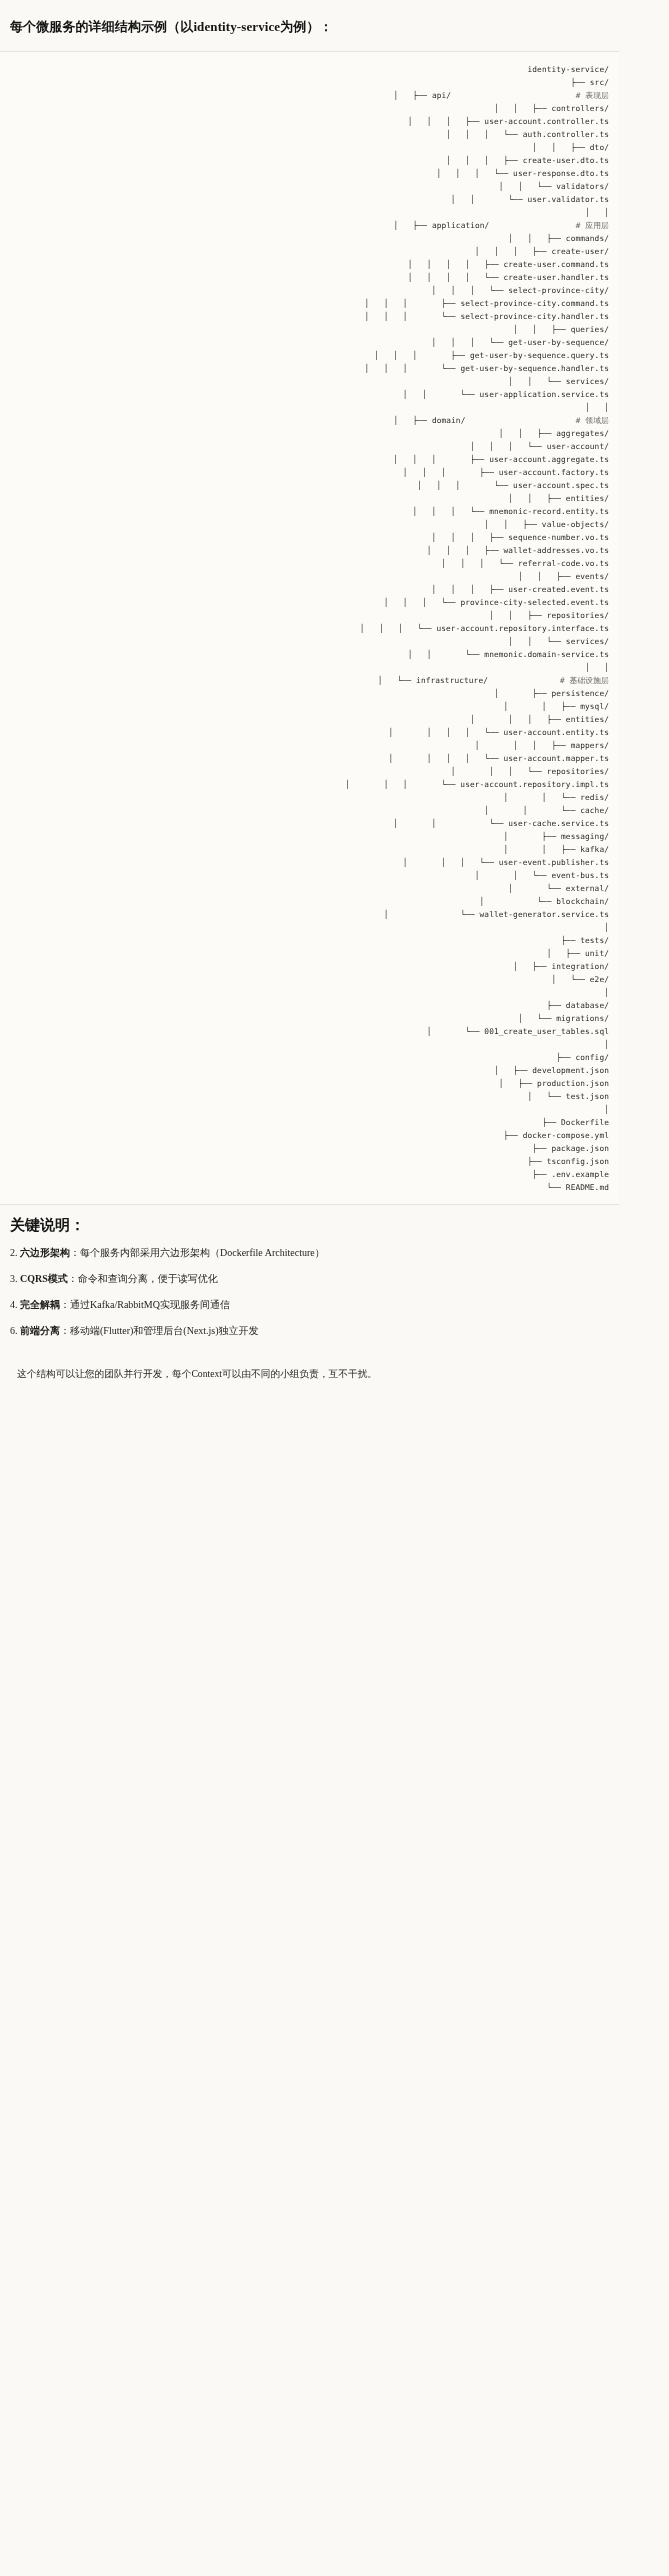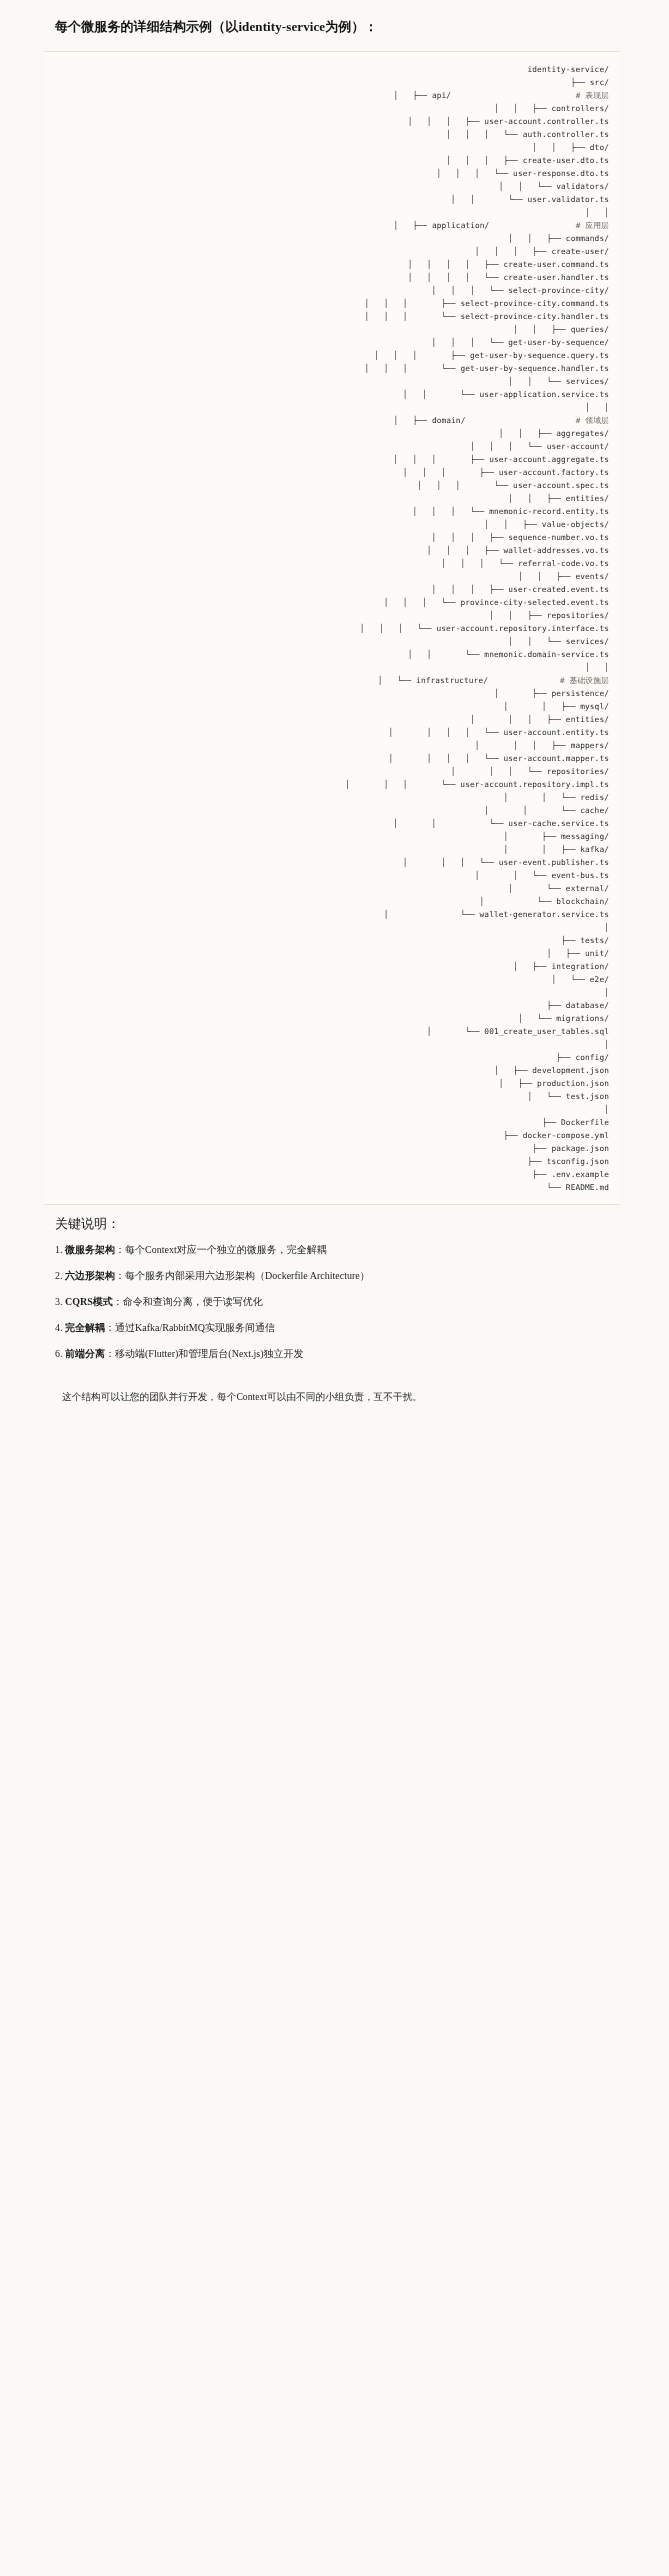--- a/index.html
+++ b/index.html
@@ -12,21 +12,20 @@
     font-family: "Liberation Sans", sans-serif;
     color: #1a1a18;
     -webkit-font-smoothing: antialiased;
   }
 
   .page {
     width: 619px;
     box-sizing: border-box;
     background: #faf9f5;
     position: relative;
-    padding-left: 45px;
   }
 
   
   .doc-heading {
     font-family: "Liberation Serif", serif;
     font-weight: bold;
     font-size: 13px;
     line-height: 1.35;
     color: #141413;
     padding: 8.8px 10px 7.5px 10px;
@@ -58,22 +57,22 @@
   .tree .cmt {
     color: #6b6b63;
   }
 
   
   .notes {
     padding: 10px 10px 6.3px 10px;
   }
   .notes-title {
     font-family: "Liberation Serif", serif;
-    font-weight: normal;
-    font-size: 13px;
+    font-weight: bold;
+    font-size: 15px;
     color: #141413;
     margin: 0 0 8.8px 0;
     line-height: 1.4;
   }
   .note-item {
     font-family: "Liberation Serif", serif;
     font-size: 10px;
     line-height: 1.55;
     color: #1d1d1b;
     margin: 0 0 10.6px 0;
@@ -190,21 +189,20 @@
 ├── tsconfig.json
 ├── .env.example
 └── README.md</code></pre>
   </div>
 
   <div class="rule"></div>
 
   <div class="notes">
     <h2 class="notes-title">关键说明：</h2>
     <div id="notes-list">
-        <p class="note-item"><span class="num">1. </span><span class="lead">微服务架构</span><span class="body">：每个Context对应一个独立的微服务，完全解耦</span></p>
         <p class="note-item"><span class="num">2. </span><span class="lead">六边形架构</span><span class="body">：每个服务内部采用六边形架构（Dockerfile Architecture）</span></p>
         <p class="note-item"><span class="num">3. </span><span class="lead">CQRS模式</span><span class="body">：命令和查询分离，便于读写优化</span></p>
         <p class="note-item"><span class="num">4. </span><span class="lead">完全解耦</span><span class="body">：通过Kafka/RabbitMQ实现服务间通信</span></p>
         <p class="note-item"><span class="num">6. </span><span class="lead">前端分离</span><span class="body">：移动端(Flutter)和管理后台(Next.js)独立开发</span></p>
       </div>
   </div>
 
   <p class="closing">这个结构可以让您的团队并行开发，每个Context可以由不同的小组负责，互不干扰。</p>
 
 </div>

